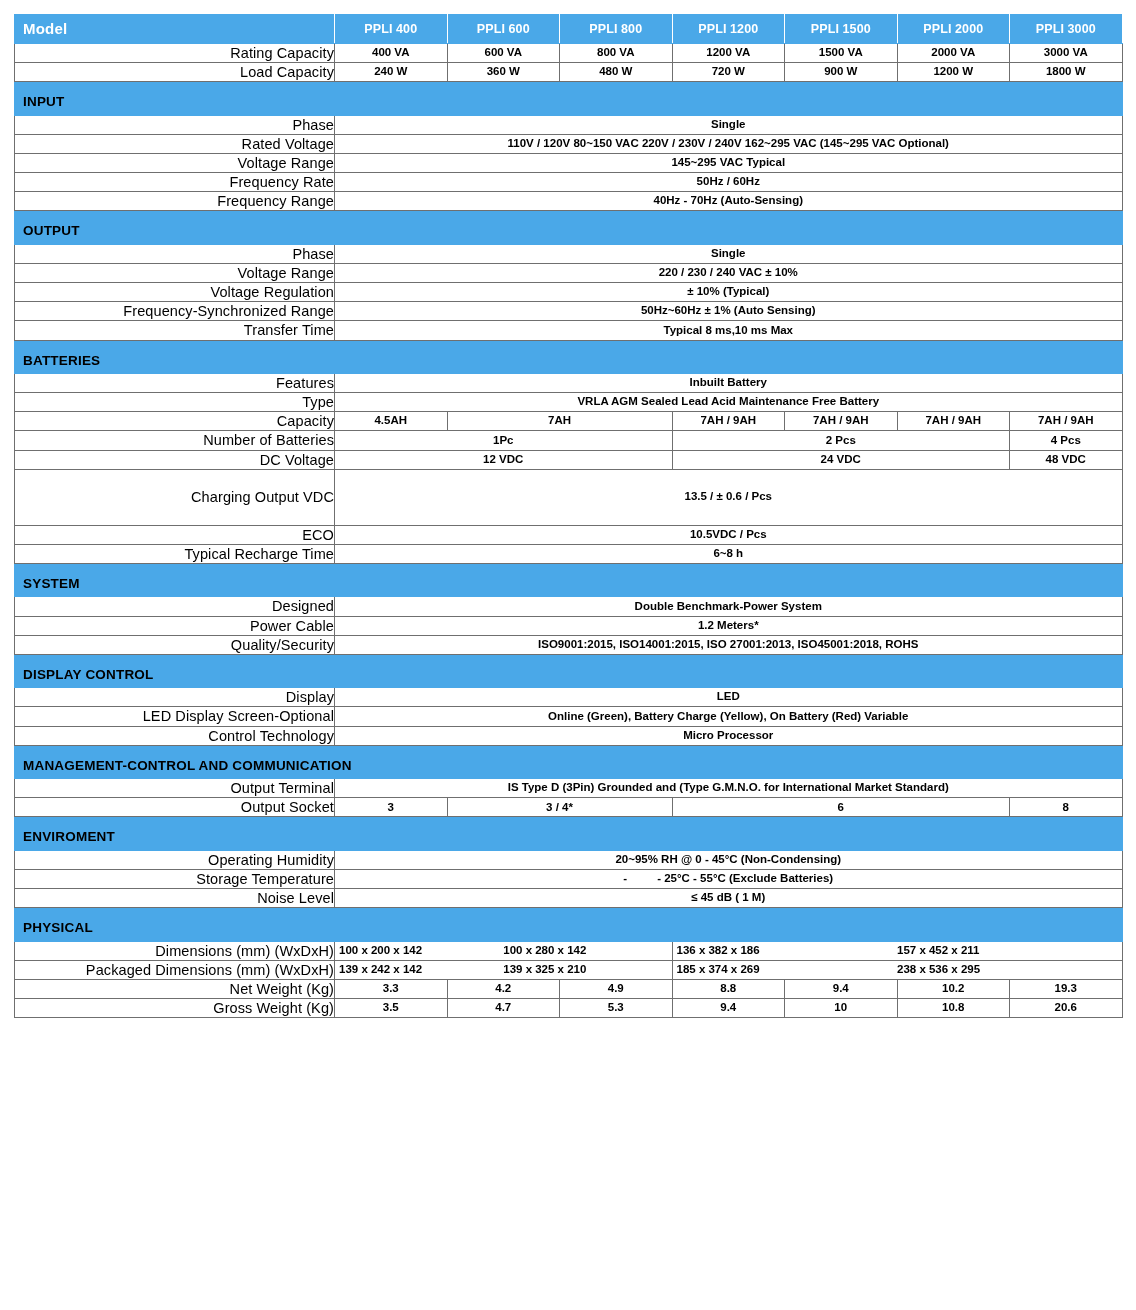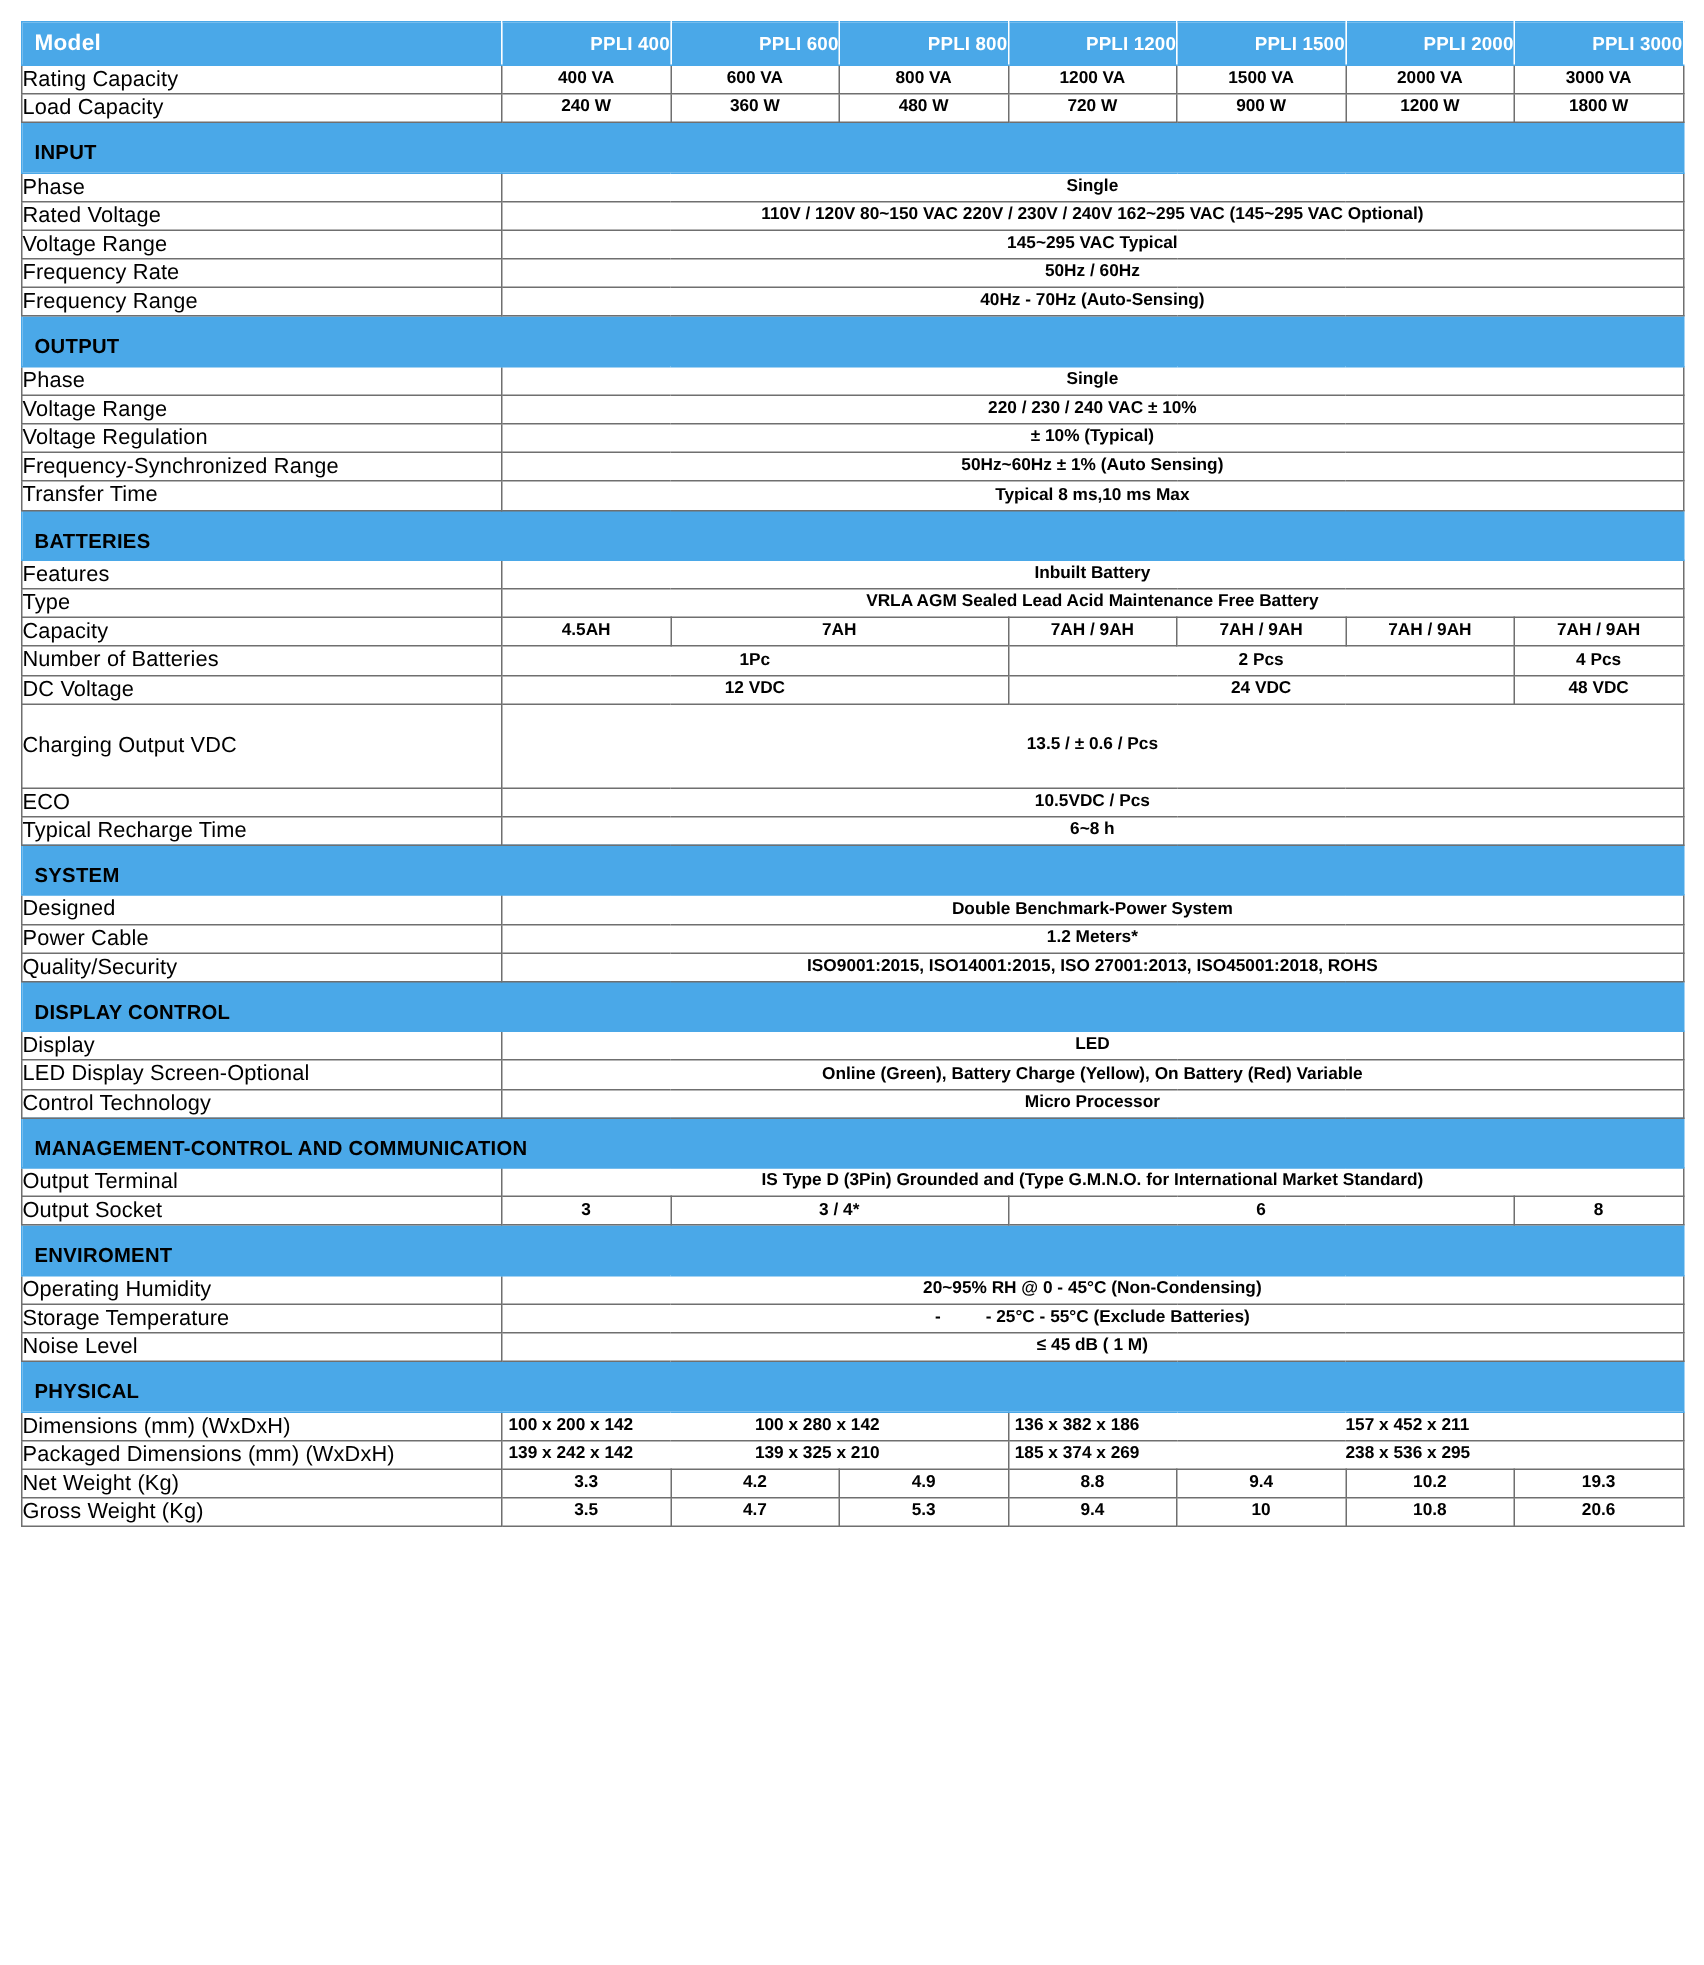--- a/index.html
+++ b/index.html
@@ -35,20 +35,21 @@
   col.c-m     { width: 112.5px; }
 
   td.label {
     font-size: 14.5px;
     font-weight: 400;
     color: #000000;
     padding: 5px 0 5px 7px;
     line-height: 1.25;
     letter-spacing: 0.1px;
     white-space: nowrap;
+    text-align: right;
   }
   td.val {
     font-size: 11.5px;
     font-weight: bold;
     color: #000000;
     text-align: center;
     padding: 10px 2px 4px 2px;
     line-height: 1.2;
   }
   td.val.wide {
@@ -86,21 +87,21 @@
     font-size: 15px;
     font-weight: bold;
     padding: 5px 0 6px 8px;
     letter-spacing: 0.2px;
   }
   tr.head td.head-model .h-text {
     display: block;
     color: #ffffff;
     font-size: 12.5px;
     font-weight: bold;
-    text-align: right;
+    text-align: center;
     padding: 6px 0 7px 0;
     letter-spacing: 0.1px;
   }
   
   td.tall {
     height: 56px;
     vertical-align: bottom;
     padding-bottom: 6px;
   }
   td.tall-label {

